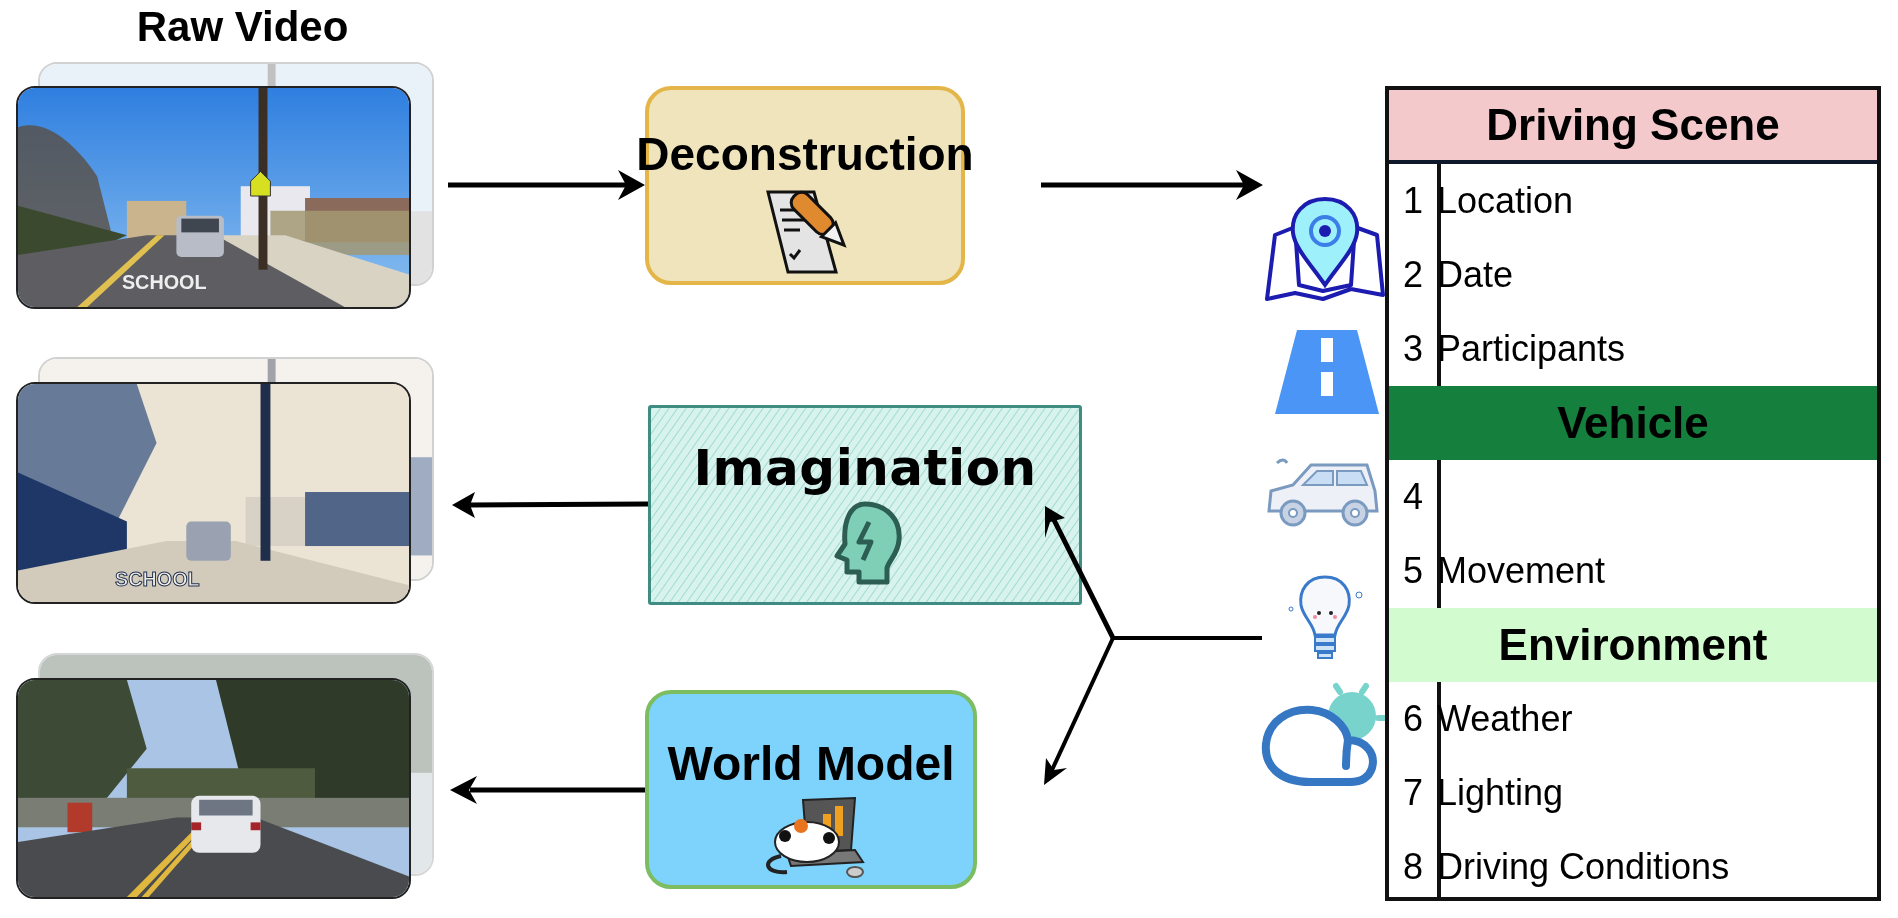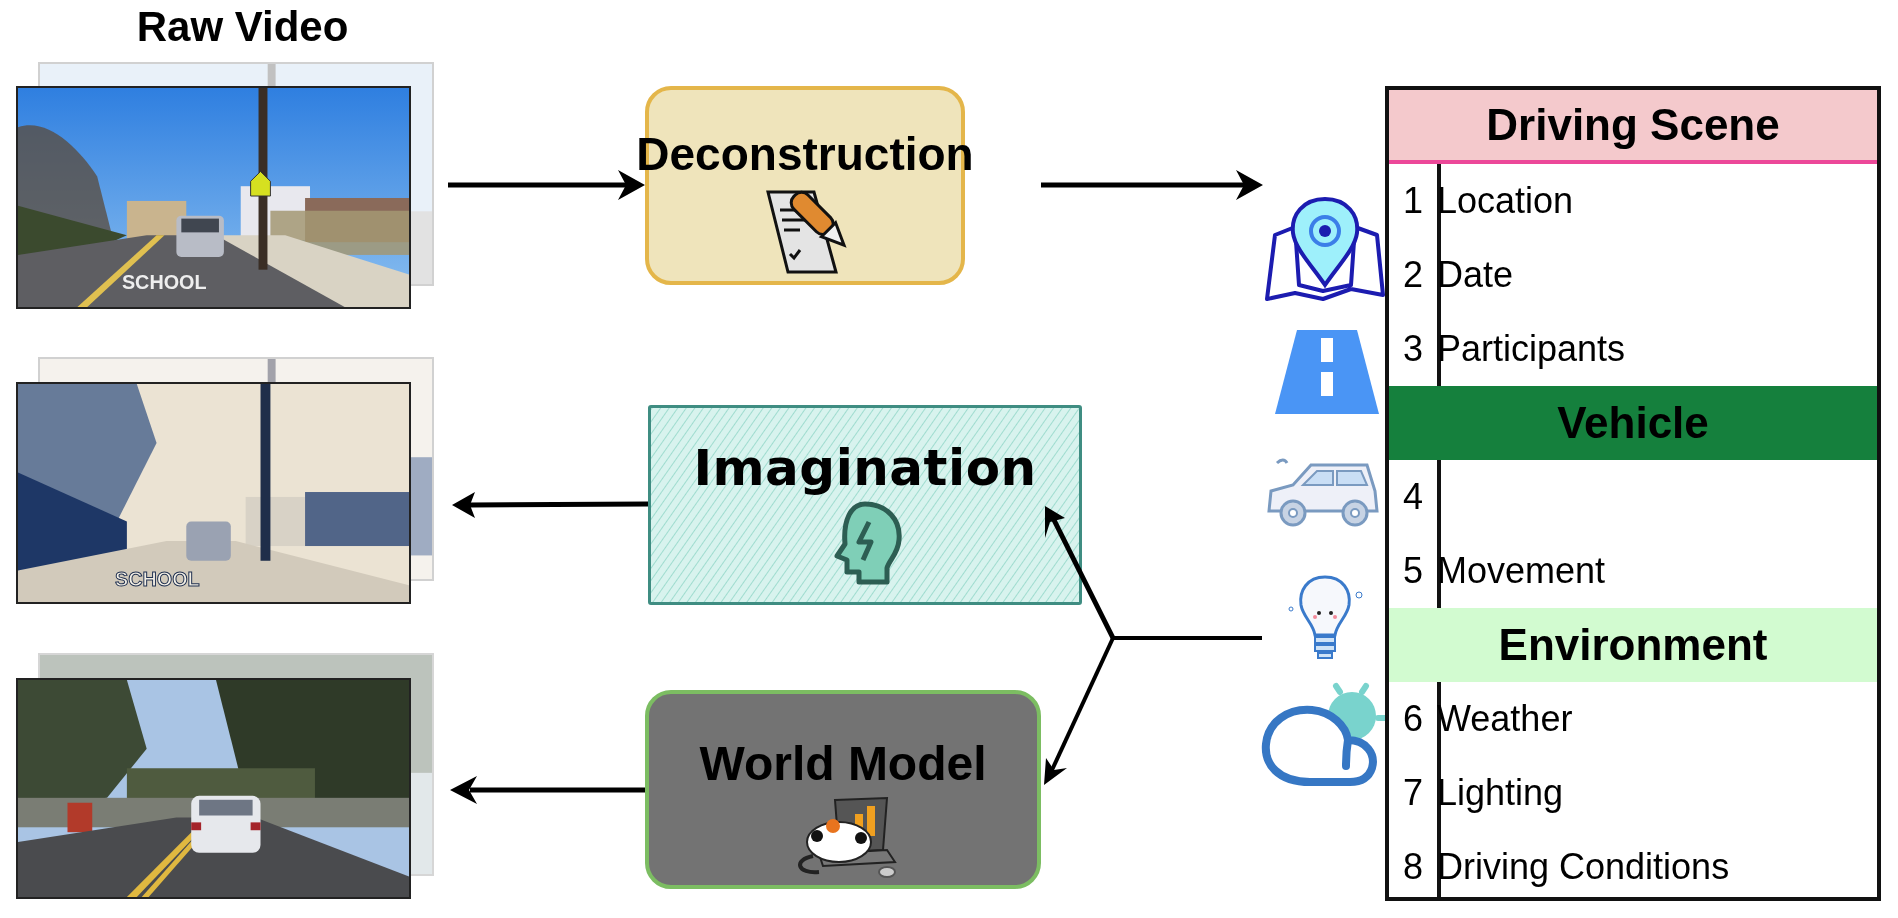--- a/index.html
+++ b/index.html
@@ -5,37 +5,37 @@
   html, body { margin: 0; padding: 0; background: #ffffff; }
   body { width: 1898px; height: 918px; position: relative; overflow: hidden;
          font-family: "Liberation Sans", sans-serif; color: #000; }
   .abs { position: absolute; }
 
   
   #raw-title { left: 60px; top: 0px; width: 365px; text-align: center;
                font-size: 42px; font-weight: bold; line-height: 54px; }
 
   
-  .frame { position: absolute; box-sizing: border-box; overflow: hidden; }
+  .frame { position: absolute; box-sizing: border-box; overflow: hidden; border-radius: 19px; }
   .frame.back { border: 2px solid #9a9a9a; }
   .frame.front { border: 2px solid #222; }
   .scene svg { display: block; width: 100%; height: 100%; }
 
   
   .pbox { position: absolute; box-sizing: border-box; border-radius: 26px;
           display: flex; flex-direction: column; align-items: center; }
   .pbox .label { font-weight: bold; font-size: 46px; margin-top: 38px; line-height: 52px; }
   #box-decon { left: 645px; top: 86px; width: 320px; height: 199px;
                background: #efe4bb; border: 4px solid #e4b64a; }
   #box-imag { left: 648px; top: 405px; width: 434px; height: 200px;
               border: 3px solid #3f8d82; border-radius: 3px;
               background: repeating-linear-gradient(-55deg, #d8f3ee 0px, #d8f3ee 5px, #9fdccf 6px, #d8f3ee 7px); }
   #box-imag .label { font-family: "DejaVu Sans", sans-serif; font-size: 50px; margin-top: 34px; letter-spacing: 0.5px; }
-  #box-world { left: 645px; top: 690px; width: 396px; height: 199px;
-               background: #737373; border: 4px solid #7cbd62; text-align: center; }
+  #box-world { left: 645px; top: 690px; width: 332px; height: 199px;
+               background: #7dd3fc; border: 4px solid #7cbd62; text-align: center; }
   #box-world .label { margin-top: 44px; font-size: 48px; }
   .picon { margin-top: 4px; }
 
   
   #connectors { position: absolute; left: 0; top: 0; width: 1898px; height: 918px; pointer-events: none; }
 
   
   .sicon { position: absolute; }
 
   
@@ -255,21 +255,21 @@
     <line x1="76" y1="8" x2="80" y2="14" stroke="#79d3cd" stroke-width="6" stroke-linecap="round"></line>
     <line x1="106" y1="8" x2="102" y2="14" stroke="#79d3cd" stroke-width="6" stroke-linecap="round"></line>
     <line x1="118" y1="40" x2="124" y2="40" stroke="#79d3cd" stroke-width="6" stroke-linecap="round"></line>
     <path d="M50 104 C18 104 4 86 6 66 C8 44 28 30 52 32 C72 34 86 48 88 62 C106 62 116 76 112 90 C108 102 98 104 90 104 Z" fill="#fff" stroke="#3677c4" stroke-width="8" stroke-linejoin="round"></path>
     <path d="M88 62 C86 74 86 80 86 88" fill="none" stroke="#3677c4" stroke-width="8" stroke-linecap="round"></path>
   </svg>
 </div>
 
 <div id="table">
 
-  <div class="sec-head" style="top:0;background:#f4c9cc;border-bottom:4px solid #ec4899;height:70px;">Driving Scene</div>
+  <div class="sec-head" style="top:0;background:#f4c9cc;border-bottom:4px solid #0f172a;height:70px;">Driving Scene</div>
   <div class="vdiv" style="top:74px;height:222px;"></div>
   <div class="row" style="top:74px;">
     <span class="num">1</span>
     <span class="txt">Location</span>
   </div>
   <div class="row" style="top:148px;">
     <span class="num">2</span>
     <span class="txt">Date</span>
   </div>
   <div class="row" style="top:222px;">

